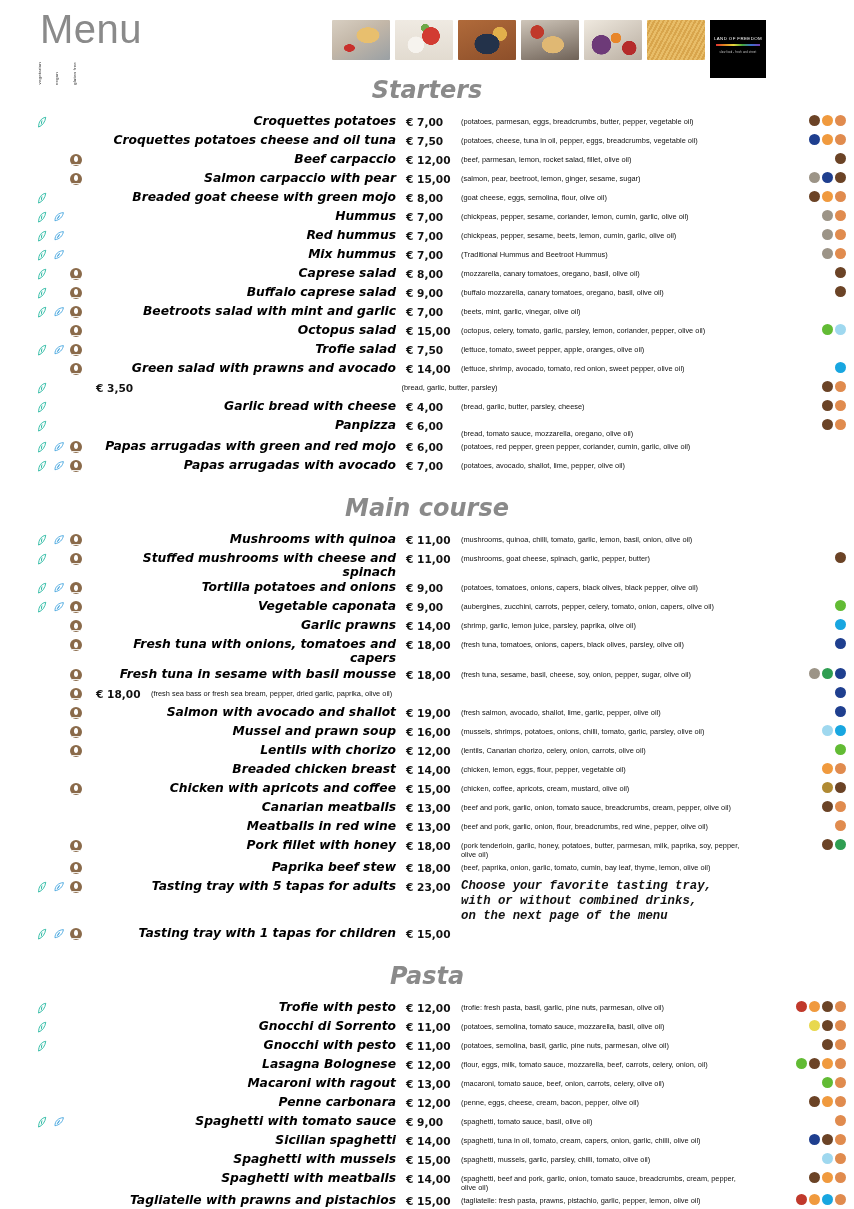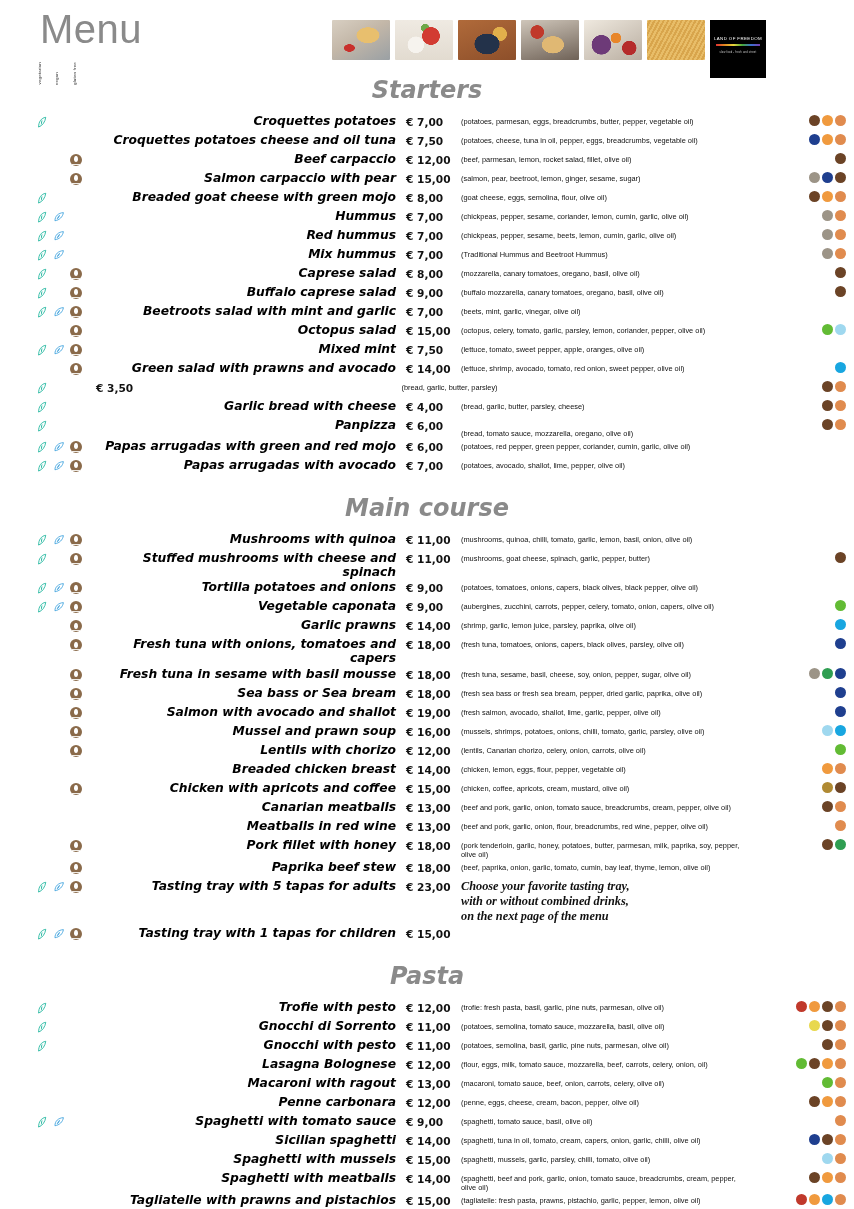--- a/index.html
+++ b/index.html
@@ -111,21 +111,21 @@
     font-size:10.6px; font-weight:bold; color:#111;
     padding-top:3px; text-align:left;
   }
   .desc {
     flex:1 1 auto; padding-top:4px; padding-right:6px;
     font-size:7.4px; color:#111; line-height:1.22;
     font-family:"Liberation Sans", sans-serif;
   }
   .desc.note {
     font-size:12.3px; font-style:italic; font-weight:bold;
-    font-family:Liberation Serif, serif; line-height:1.25; padding-top:1px;
+    font-family:Liberation Mono, monospace; line-height:1.25; padding-top:1px;
   }
   .allerg {
     flex:0 0 100px; width:100px;
     display:flex; justify-content:flex-end; gap:2px;
     padding-top:2px; padding-right:8px;
   }
 
   
   .a {
     width:11px; height:11px; border-radius:50%;
@@ -446,21 +446,21 @@
               <svg class="leaf" viewBox="0 0 20 20">
                 <use href="#ico-vegan"></use>
               </svg>
             </span>
             <span class="dslot">
               <span class="gf-badge">
                 <span class="gf-bar"></span>
               </span>
             </span>
           </div>
-          <div class="name">Mixed mint</div>
+          <div class="name">Trofie salad</div>
           <div class="price">€ 7,50</div>
           <div class="desc" style="white-space: normal;">(lettuce, tomato, sweet pepper, apple, oranges, olive oil)</div>
           <div class="allerg"></div>
         </div>
         <div class="row">
           <div class="diet">
             <span class="dslot"></span>
             <span class="dslot"></span>
             <span class="dslot">
               <span class="gf-badge">
@@ -725,21 +725,20 @@
         <div class="row">
           <div class="diet">
             <span class="dslot"></span>
             <span class="dslot"></span>
             <span class="dslot">
               <span class="gf-badge">
                 <span class="gf-bar"></span>
               </span>
             </span>
           </div>
-          <div class="name">Sea bass or Sea bream</div>
           <div class="price">€ 18,00</div>
           <div class="desc" style="white-space: normal;">(fresh sea bass or fresh sea bream, pepper, dried garlic, paprika, olive oil)</div>
           <div class="allerg">
             <span class="a a-fish"></span>
           </div>
         </div>
         <div class="row">
           <div class="diet">
             <span class="dslot"></span>
             <span class="dslot"></span>

